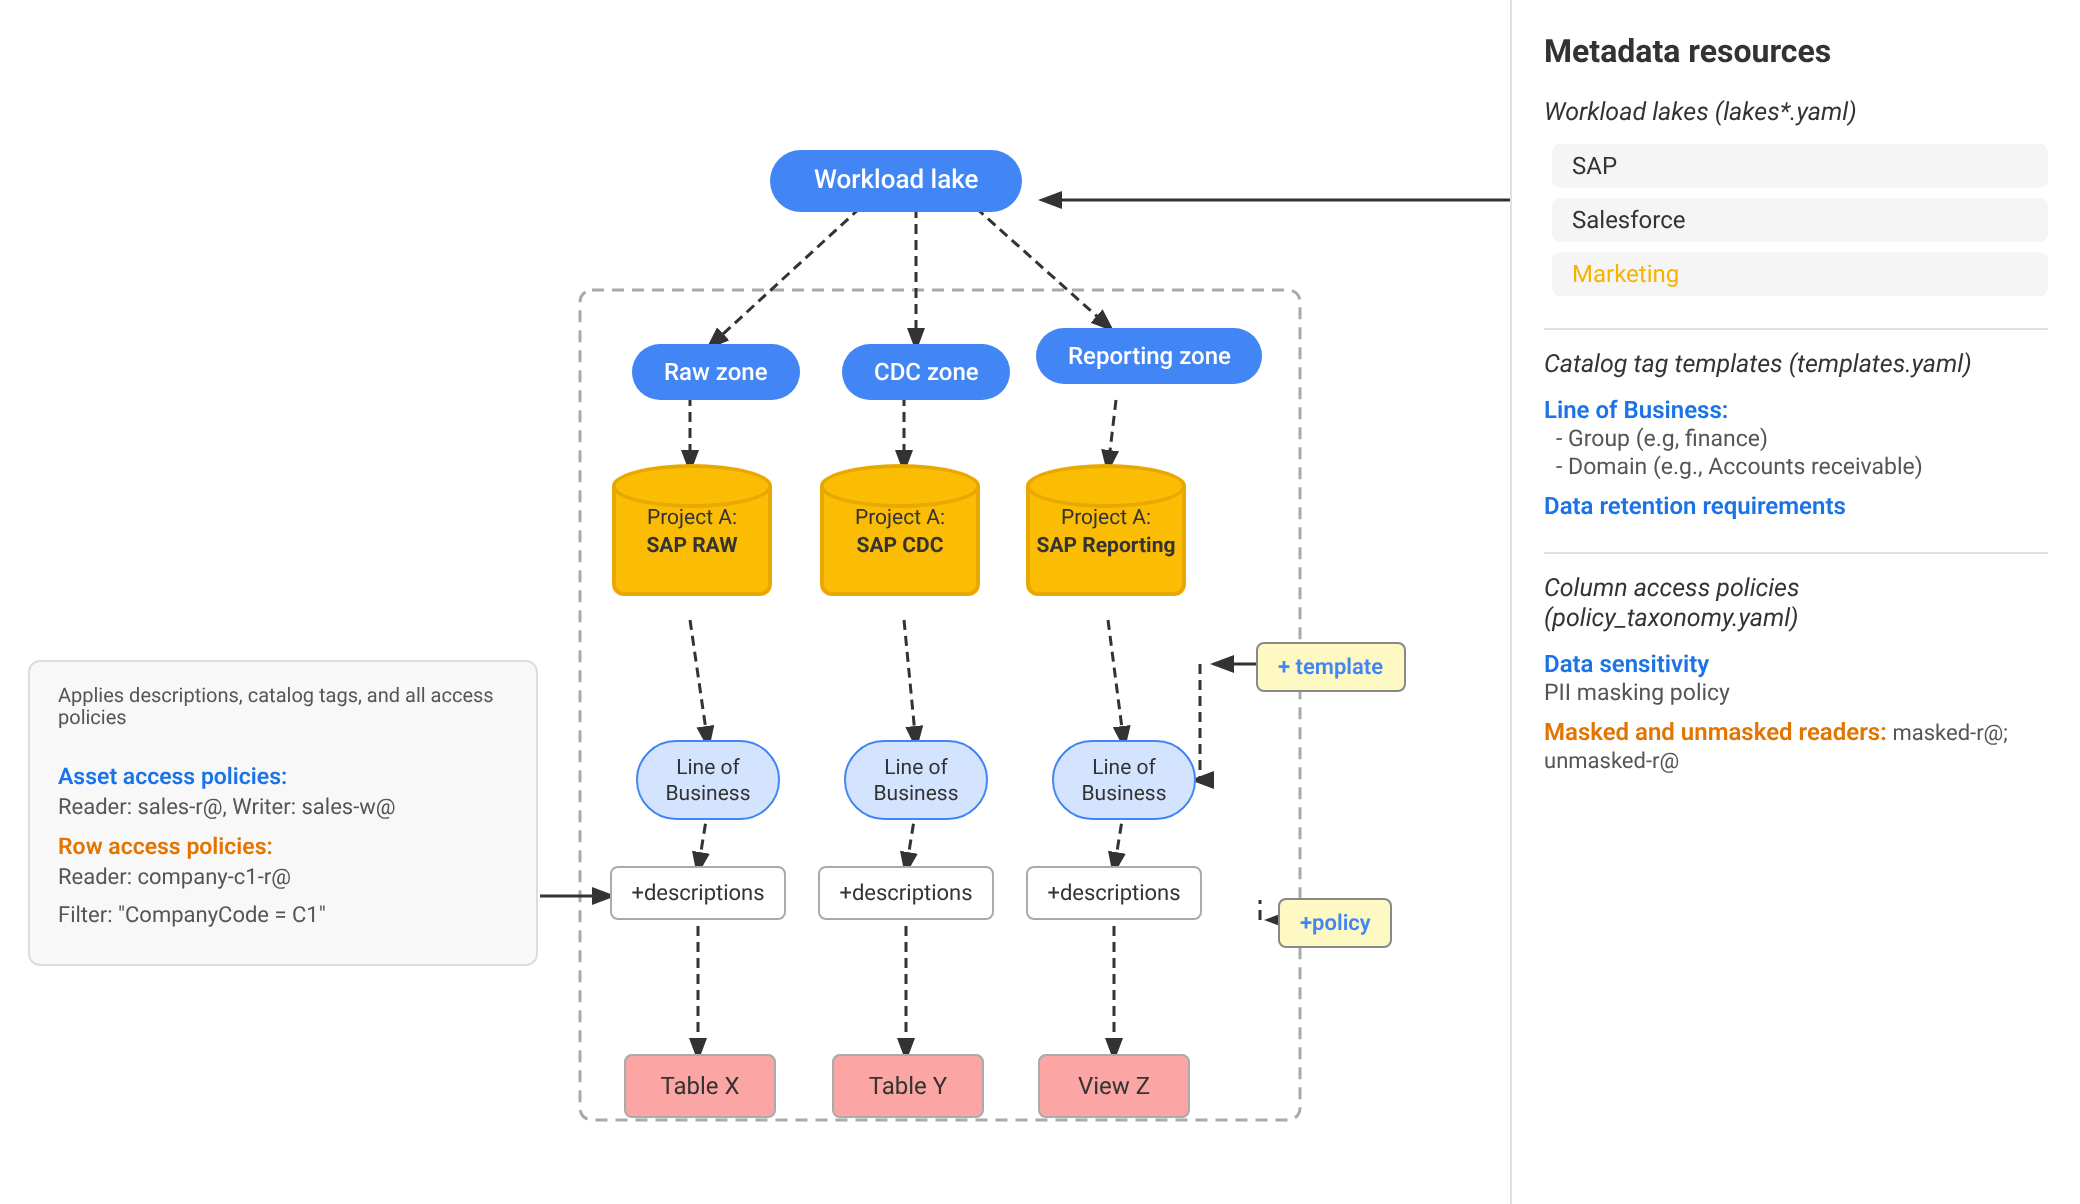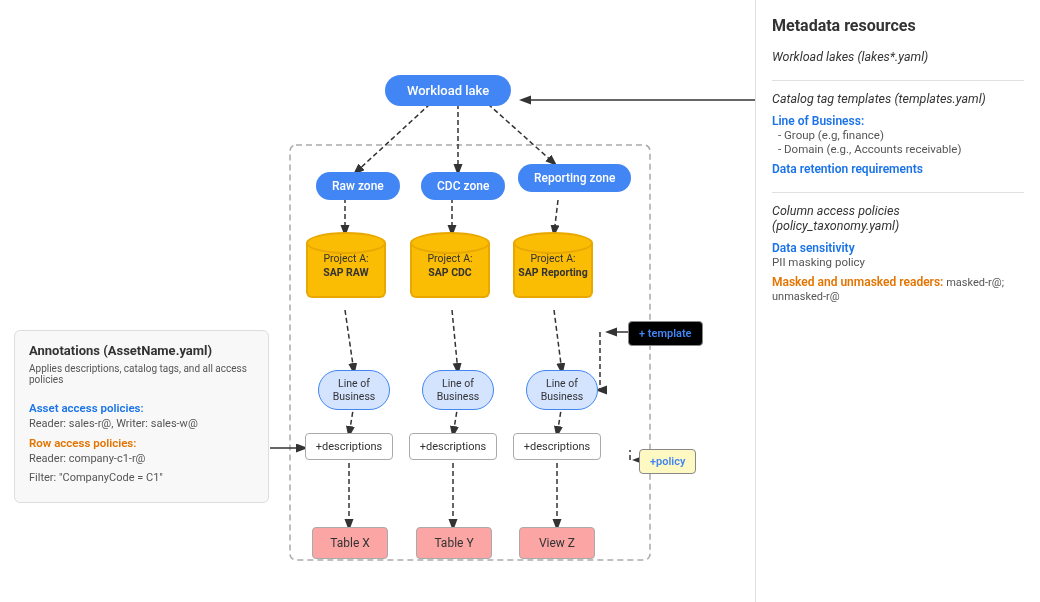--- a/index.html
+++ b/index.html
@@ -138,21 +138,21 @@
       text-align: center;
     }
     .table-x { left: 312px; top: 527px; }
     .table-y { left: 416px; top: 527px; }
     .view-z { left: 519px; top: 527px; }
 
     
     .template-btn {
       position: absolute;
       left: 628px; top: 321px;
-      background: #000000;
+      background: #fef9c3;
       border: 1.5px solid #888;
       border-radius: 4px;
       padding: 5px 10px;
       font-size: 11px;
       color: #333;
     }
     .template-btn span { color: #4285F4; font-weight: 600; }
 
     
     .policy-btn {
@@ -408,40 +408,44 @@
 
   <div class="template-btn">
     <span>+ template</span>
   </div>
 
   <div class="policy-btn">
     <span>+policy</span>
   </div>
 
   <div class="annotations-box">
-    <h3>Annotations (AssetName.yaml)</h3>
     <p>Applies descriptions, catalog tags, and all access policies</p>
     <div class="link-label">Asset access policies:</div>
     <div class="sub-text">Reader: sales-r@, Writer: sales-w@</div>
     <div class="link-label" style="color:#E37400;">Row access policies:</div>
     <div class="sub-text">Reader: company-c1-r@</div>
     <div class="sub-text">
       <span>Filter:</span> <span>"CompanyCode = C1"</span>
     </div>
   </div>
 
 </div>
 
 <div class="right-panel">
   <h2>Metadata resources</h2>
 
   <div class="panel-section">
     <h4>
       <span>Workload lakes (lakes*.yaml)</span>
     </h4>
+    <div class="lake-list">
+      <div class="lake-item">SAP</div>
+      <div class="lake-item">Salesforce</div>
+      <div class="lake-item marketing">Marketing</div>
+    </div>
   </div>
 
   <hr class="panel-divider">
 
   <div class="panel-section">
     <h4>
       <span>Catalog tag templates</span>
       <span>(templates.yaml)</span>
     </h4>
     <div class="catalog-content">

